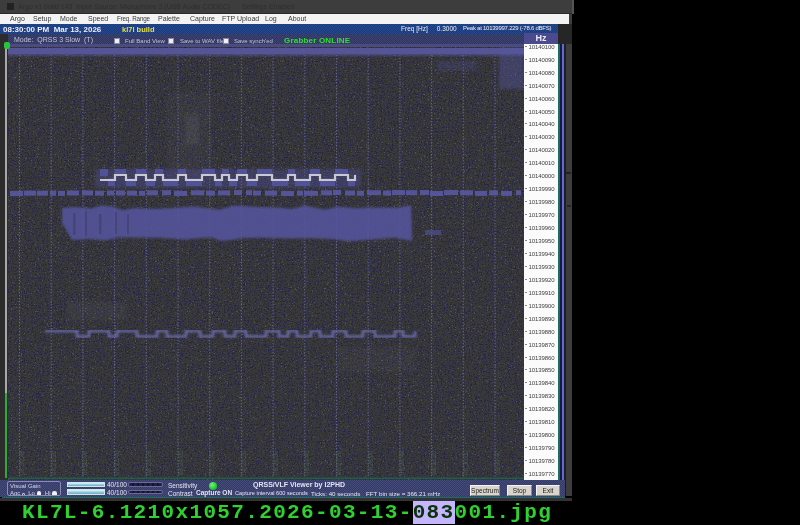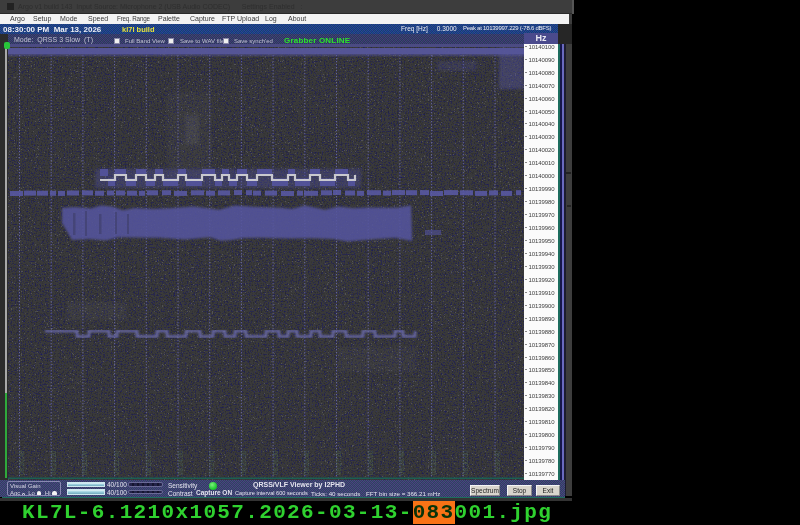--- a/index.html
+++ b/index.html
@@ -31,21 +31,21 @@
 #vg{position:absolute;transform:translateZ(0);left:7px;top:1px;width:54px;height:14.5px;border:1px solid #8a8ab2;border-radius:2px;font-size:6px;line-height:6.5px;padding:0.5px 2px 0;color:#d6d6e4;white-space:nowrap;overflow:hidden;}
 .rad{display:inline-block;width:4.5px;height:4.5px;border-radius:50%;background:#f4f4f4;vertical-align:-1px;}
 .rad.o{background:#46467e;border:1.3px solid #f4f4f4;width:2.6px;height:2.6px;}
 .slider{position:absolute;left:67px;width:38px;height:5.5px;background:linear-gradient(180deg,#e8f6fa 0,#9fd2e0 45%,#6fa8bc 100%);border:1px solid #cfe8ee;}
 .groove{position:absolute;left:128px;width:35px;height:4.5px;background:repeating-linear-gradient(90deg,#23234a 0 3px,#15152f 3px 5px);border:1px solid #6a6a96;border-radius:2px;}
 .btn{position:absolute;top:5px;height:11px;background:#d9d5cd;border:1px solid #8a8a8a;border-top-color:#f5f5f5;border-left-color:#f5f5f5;color:#1c1c1c;font-size:6.5px;text-align:center;line-height:10px;font-family:"Liberation Sans",sans-serif;}
 #gdot2{position:absolute;left:209px;top:1.5px;width:8px;height:8px;border-radius:50%;background:radial-gradient(circle at 40% 35%,#7df07d 0,#22cc33 60%,#15a025 100%);}
 #btmline{left:2px;top:496.5px;width:563px;height:1.5px;background:#1d6d5e;}
 #btmborder{left:0;top:498px;width:572px;height:2.5px;background:#333;}
 #fname{left:22px;top:501px;width:778px;height:22px;font-family:"Liberation Mono",monospace;font-weight:bold;font-size:21px;letter-spacing:1.35px;color:#2fd12f;white-space:nowrap;}
-#fname i{font-style:normal;background:#f97316;color:#093309;}
+#fname i{font-style:normal;background:#c4b5fd;color:#093309;}
 </style></head>
 <body>
 <div class="abs" style="left:571px;top:0;width:3px;height:13.5px;background:#555"></div>
 <div class="abs" id="titlebar"><span class="ic"></span>Argo v1 build 143&nbsp;&nbsp;Input Source: Microphone 2 (USB Audio CODEC)&nbsp;&nbsp;&nbsp;&nbsp;&nbsp;&nbsp;Settings Enabled&nbsp;&nbsp;&nbsp;:</div>
 <div class="abs" id="menubar">
 <span style="left:10px">Argo</span>
     <span style="left:33px">Setup</span>
     <span style="left:60px">Mode</span>
     <span style="left:88px">Speed</span>
     <span style="left:117px;font-size:6.3px;letter-spacing:-0.2px">Freq. Range</span>

